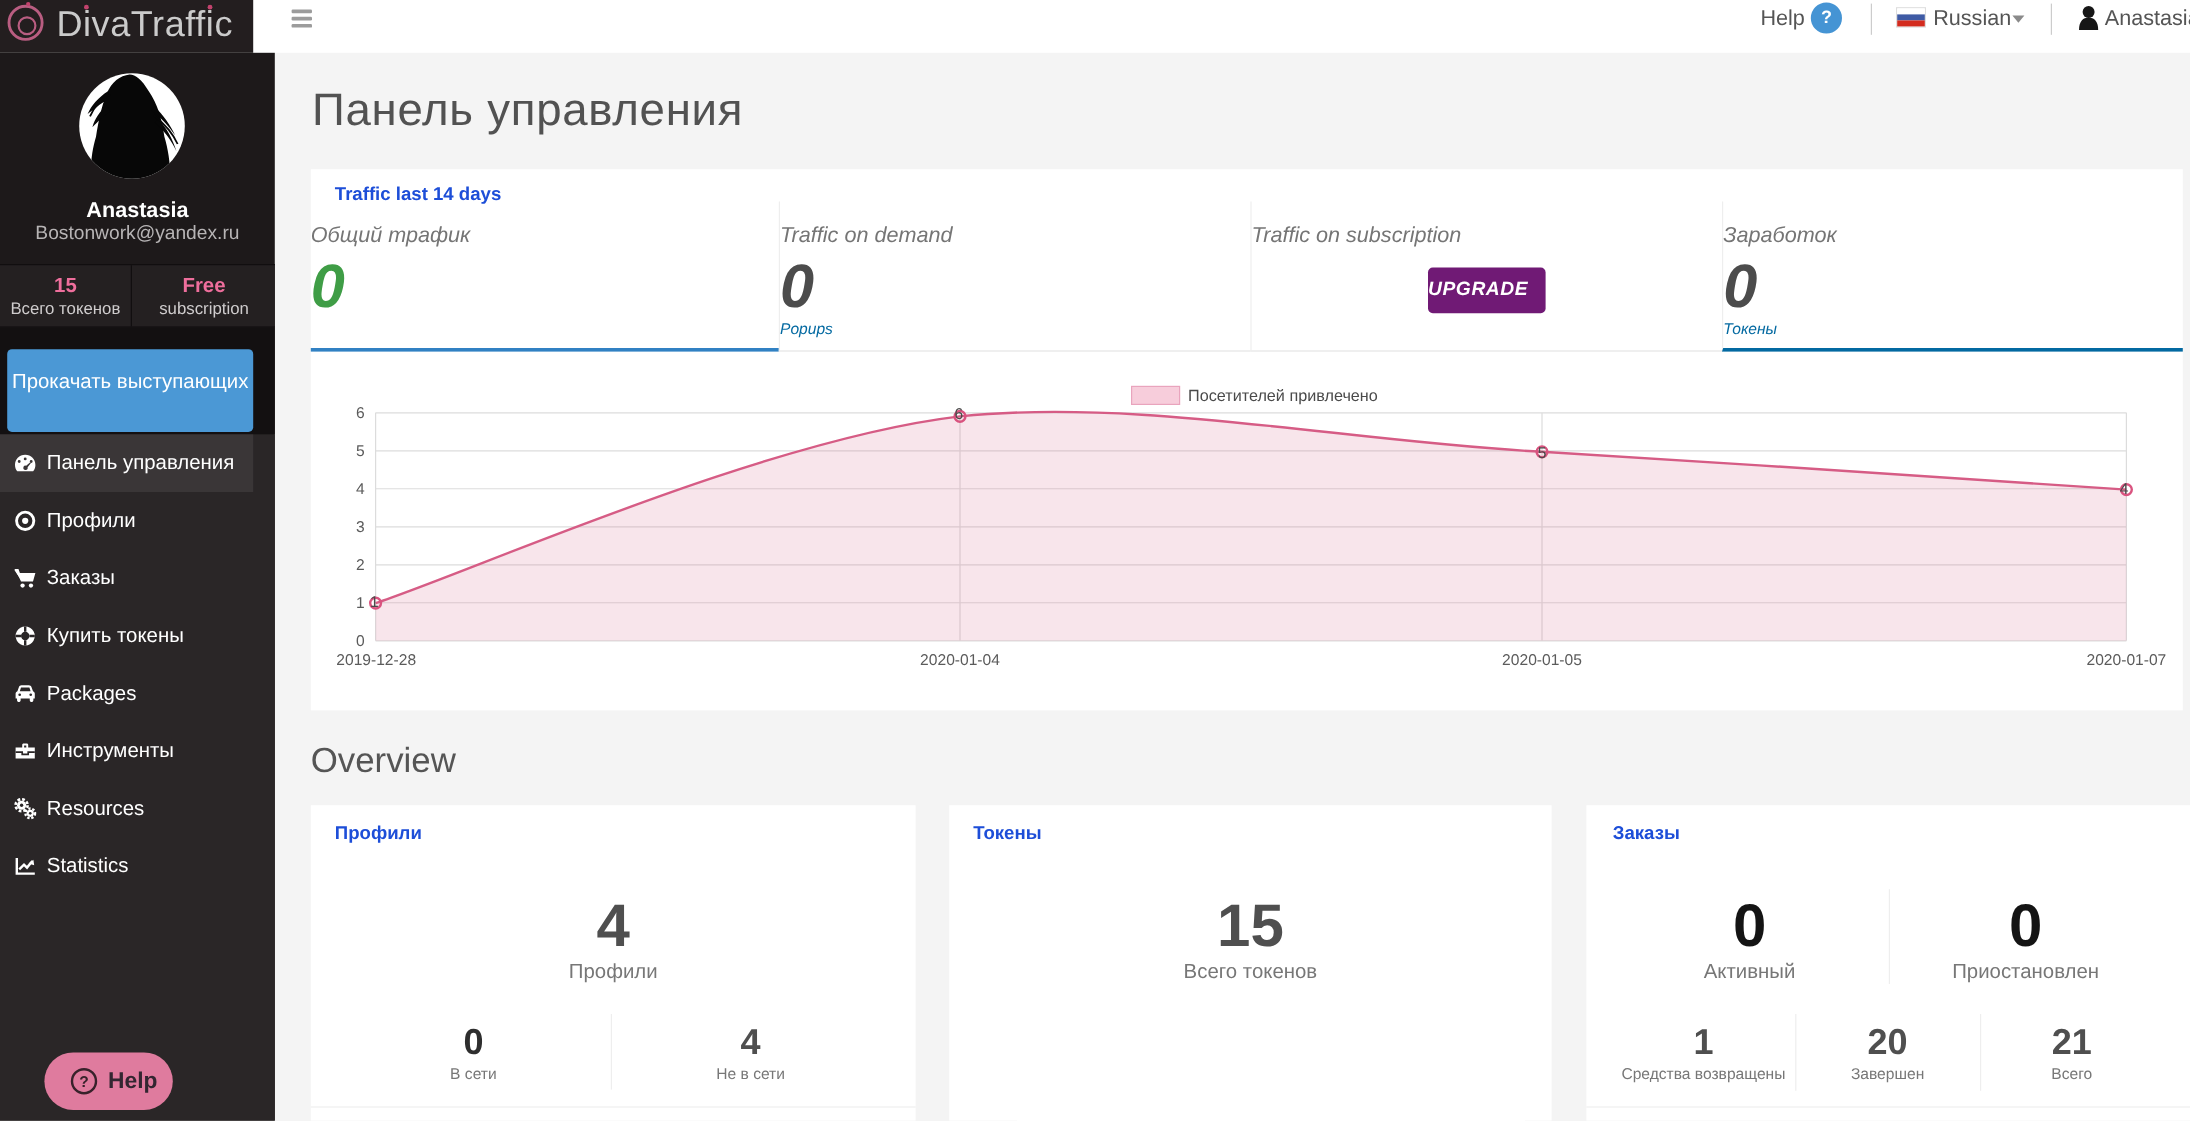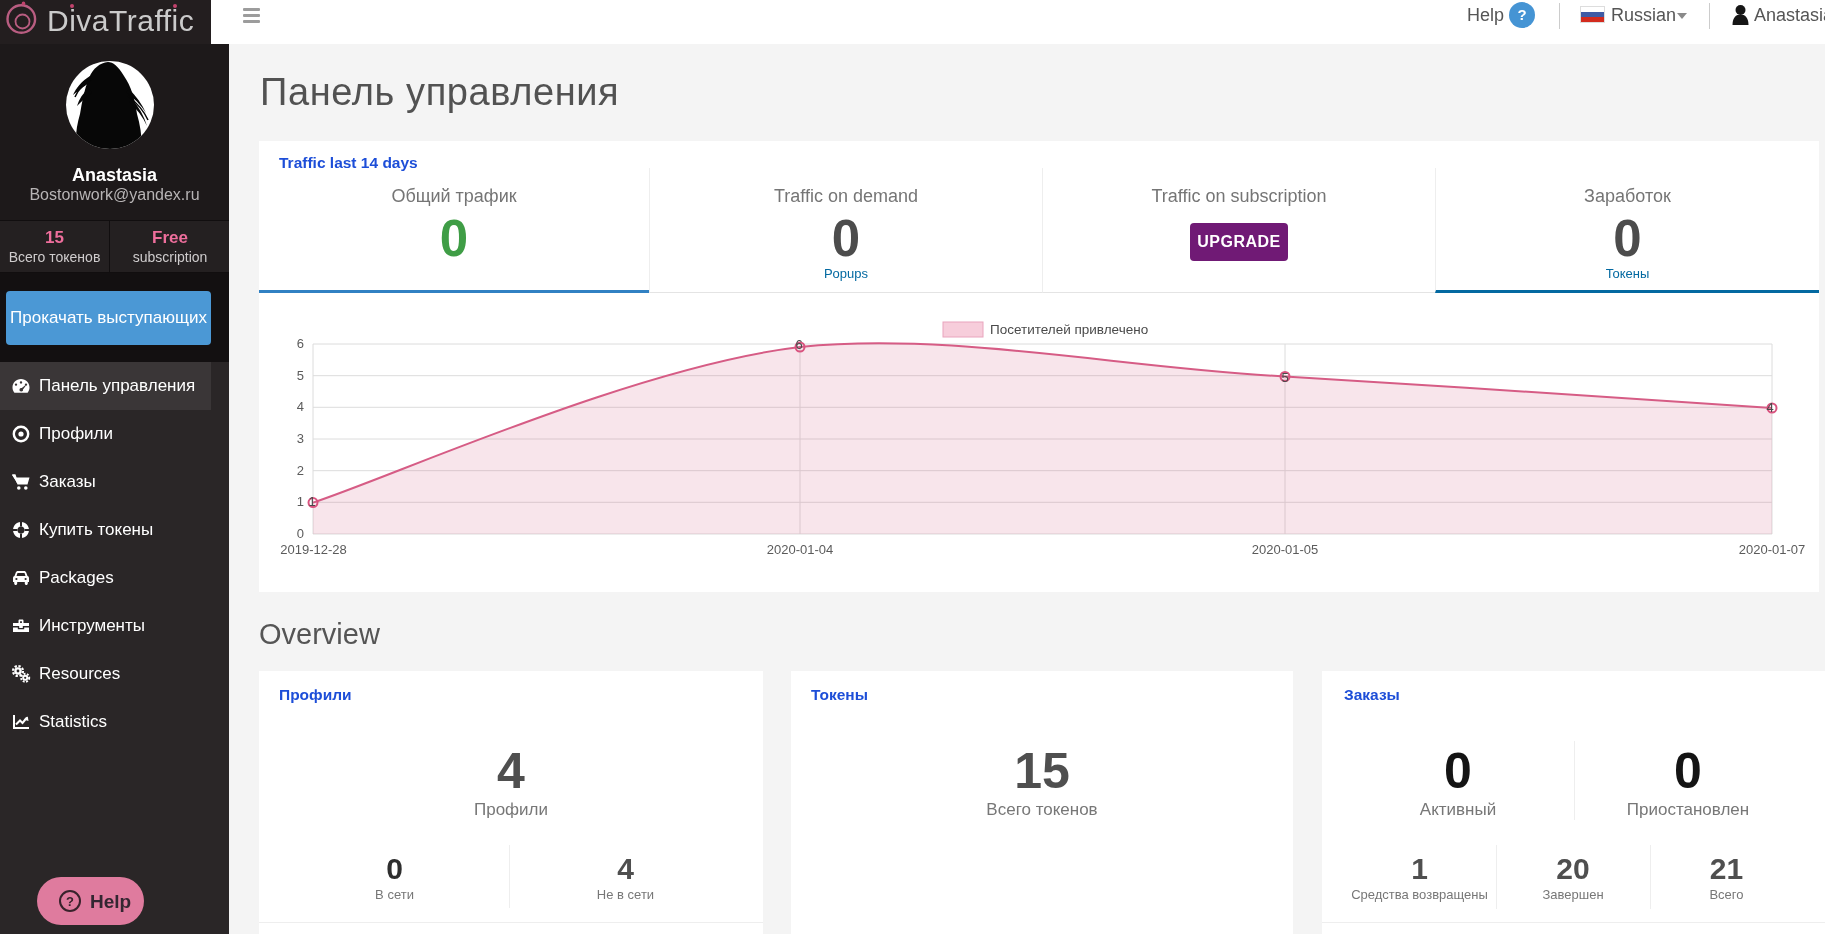--- a/index.html
+++ b/index.html
@@ -18,34 +18,34 @@
   
   #sidebar { position:absolute; left:0; top:44px; width:229px; height:890px; background:#1d191a; }
   #profile { position:absolute; left:0; top:0; width:229px; height:176px; }
   #uname { position:absolute; top:121px; width:229px; text-align:center; color:#fff; font-weight:bold; font-size:18px; }
   #uemail { position:absolute; top:142px; width:229px; text-align:center; color:#b7b4b5; font-size:16px; }
   #tokrow { position:absolute; left:0; top:176px; width:229px; height:53px; background:#242021; border-top:1px solid #110e0f; border-bottom:1px solid #110e0f; }
   #tokrow .cell { position:absolute; top:0; height:100%; text-align:center; }
   #tokrow .num { font-weight:bold; font-size:17px; color:#ee6e9c; margin-top:7px; }
   #tokrow .lbl { font-size:14px; color:#cfcccd; margin-top:1px; }
   #btnzone { position:absolute; left:0; top:229px; width:229px; height:89px; background:#131011; }
-  #boost { position:absolute; left:6px; top:18px; width:205px; height:54px; background:#4b98d5; border-radius:4px; color:#fff; font-size:17px; text-align:center; line-height:54px; }
+  #boost { position:absolute; left:6px; top:18px; width:205px; height:69px; background:#4b98d5; border-radius:4px; color:#fff; font-size:17px; text-align:center; line-height:54px; }
   #menu { position:absolute; left:0; top:318px; width:229px; height:572px; background:#2a2627; }
   .mitem { position:absolute; left:0; width:211px; height:48px; color:#fff; font-size:17px; }
   .mitem .txt { position:absolute; left:39px; top:14px; }
   .mitem .ico { position:absolute; left:11px; top:14px; width:20px; height:20px; }
   .mitem.active { background:#3a3637; }
   
   #helppill { position:absolute; left:37px; top:877px; width:107px; height:48px; border-radius:24px; background:#df7b9e; }
   
   #h1 { position:absolute; left:260px; top:71px; font-size:38px; color:#525252; letter-spacing:0.6px; }
   .card { position:absolute; background:#fff; }
   #card1 { left:259px; top:141px; width:1560px; height:451px; }
   .cardtitle { font-weight:bold; font-size:15.5px; color:#1d4ed8; }
-  .tabcol { position:absolute; top:27px; height:125px; text-align:center; }
+  .tabcol { position:absolute; top:27px; height:125px; text-align:left;font-style:italic; }
   .tabcol .tlabel { font-size:18px; color:#757575; margin-top:18px; }
   .tabcol .tnum { font-size:51px; font-weight:bold; margin-top:5px; line-height:54px; }
   .tabcol .tsub { font-size:13px; color:#0369a1; margin-top:0px; }
   
   #ovtitle { position:absolute; left:259px; top:618px; font-size:29px; color:#555; }
   .bignum { position:absolute; width:100%; text-align:center; font-weight:bold; }
   .statlbl { position:absolute; width:100%; text-align:center; color:#777; }
 </style>
 </head>
 <body>

